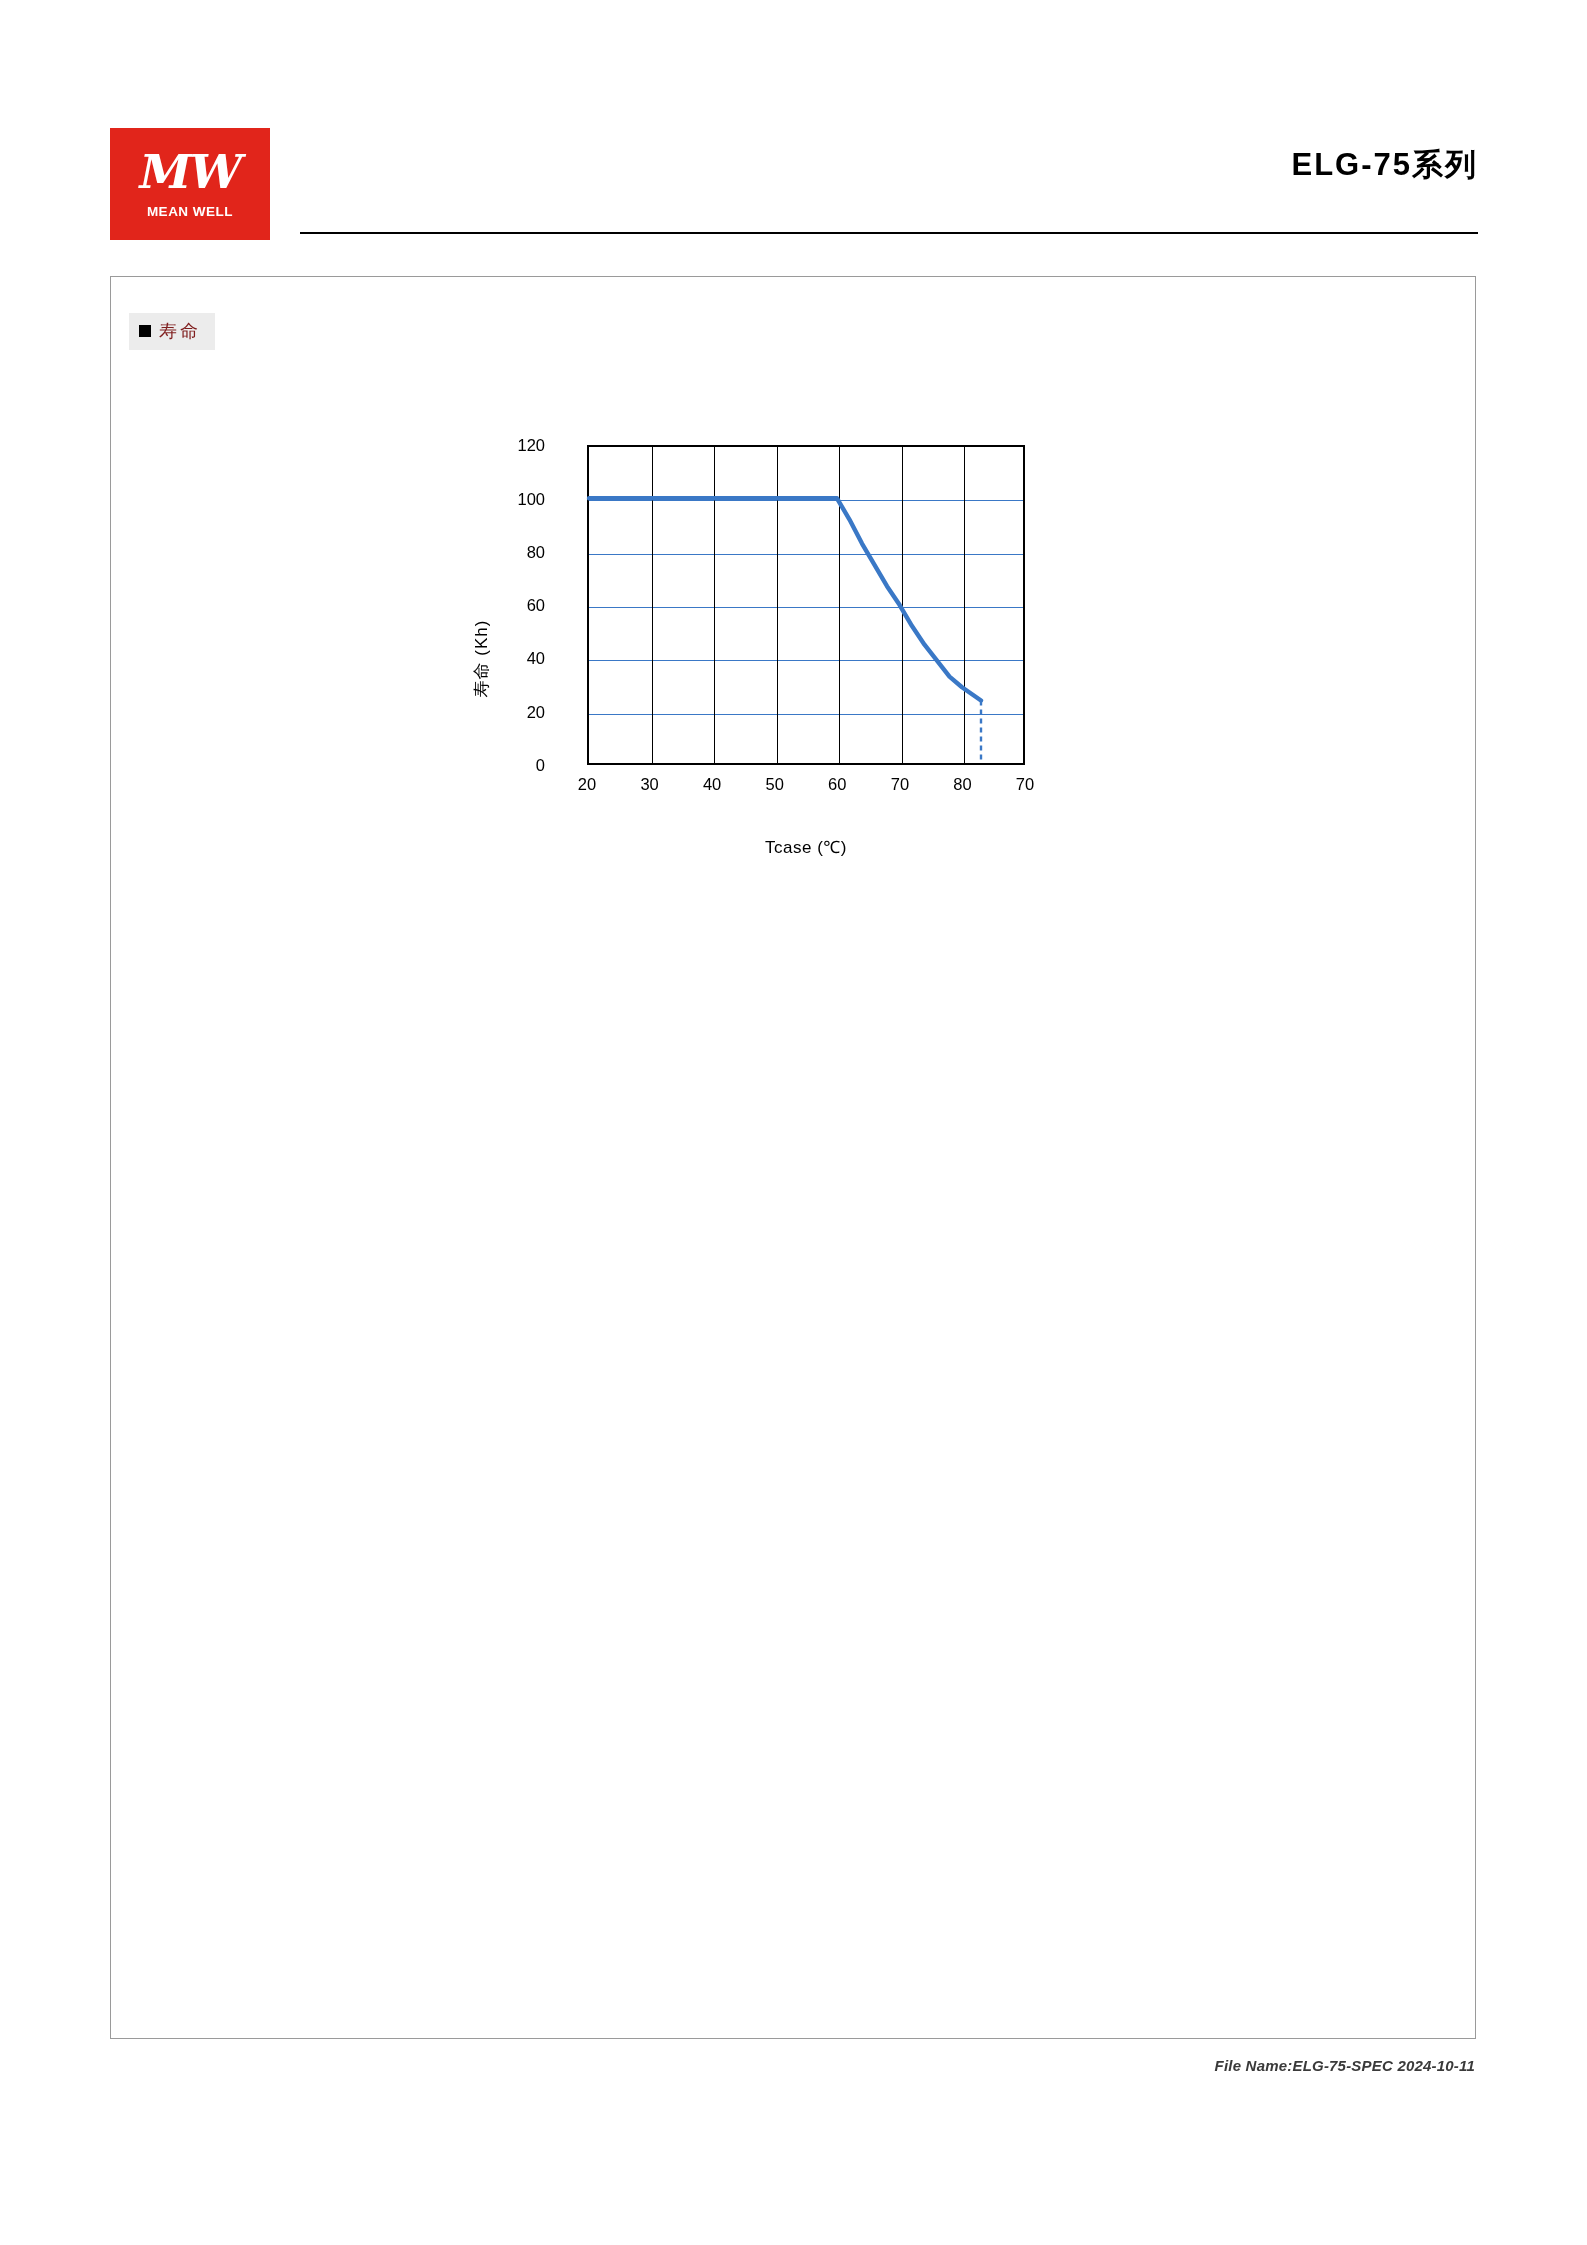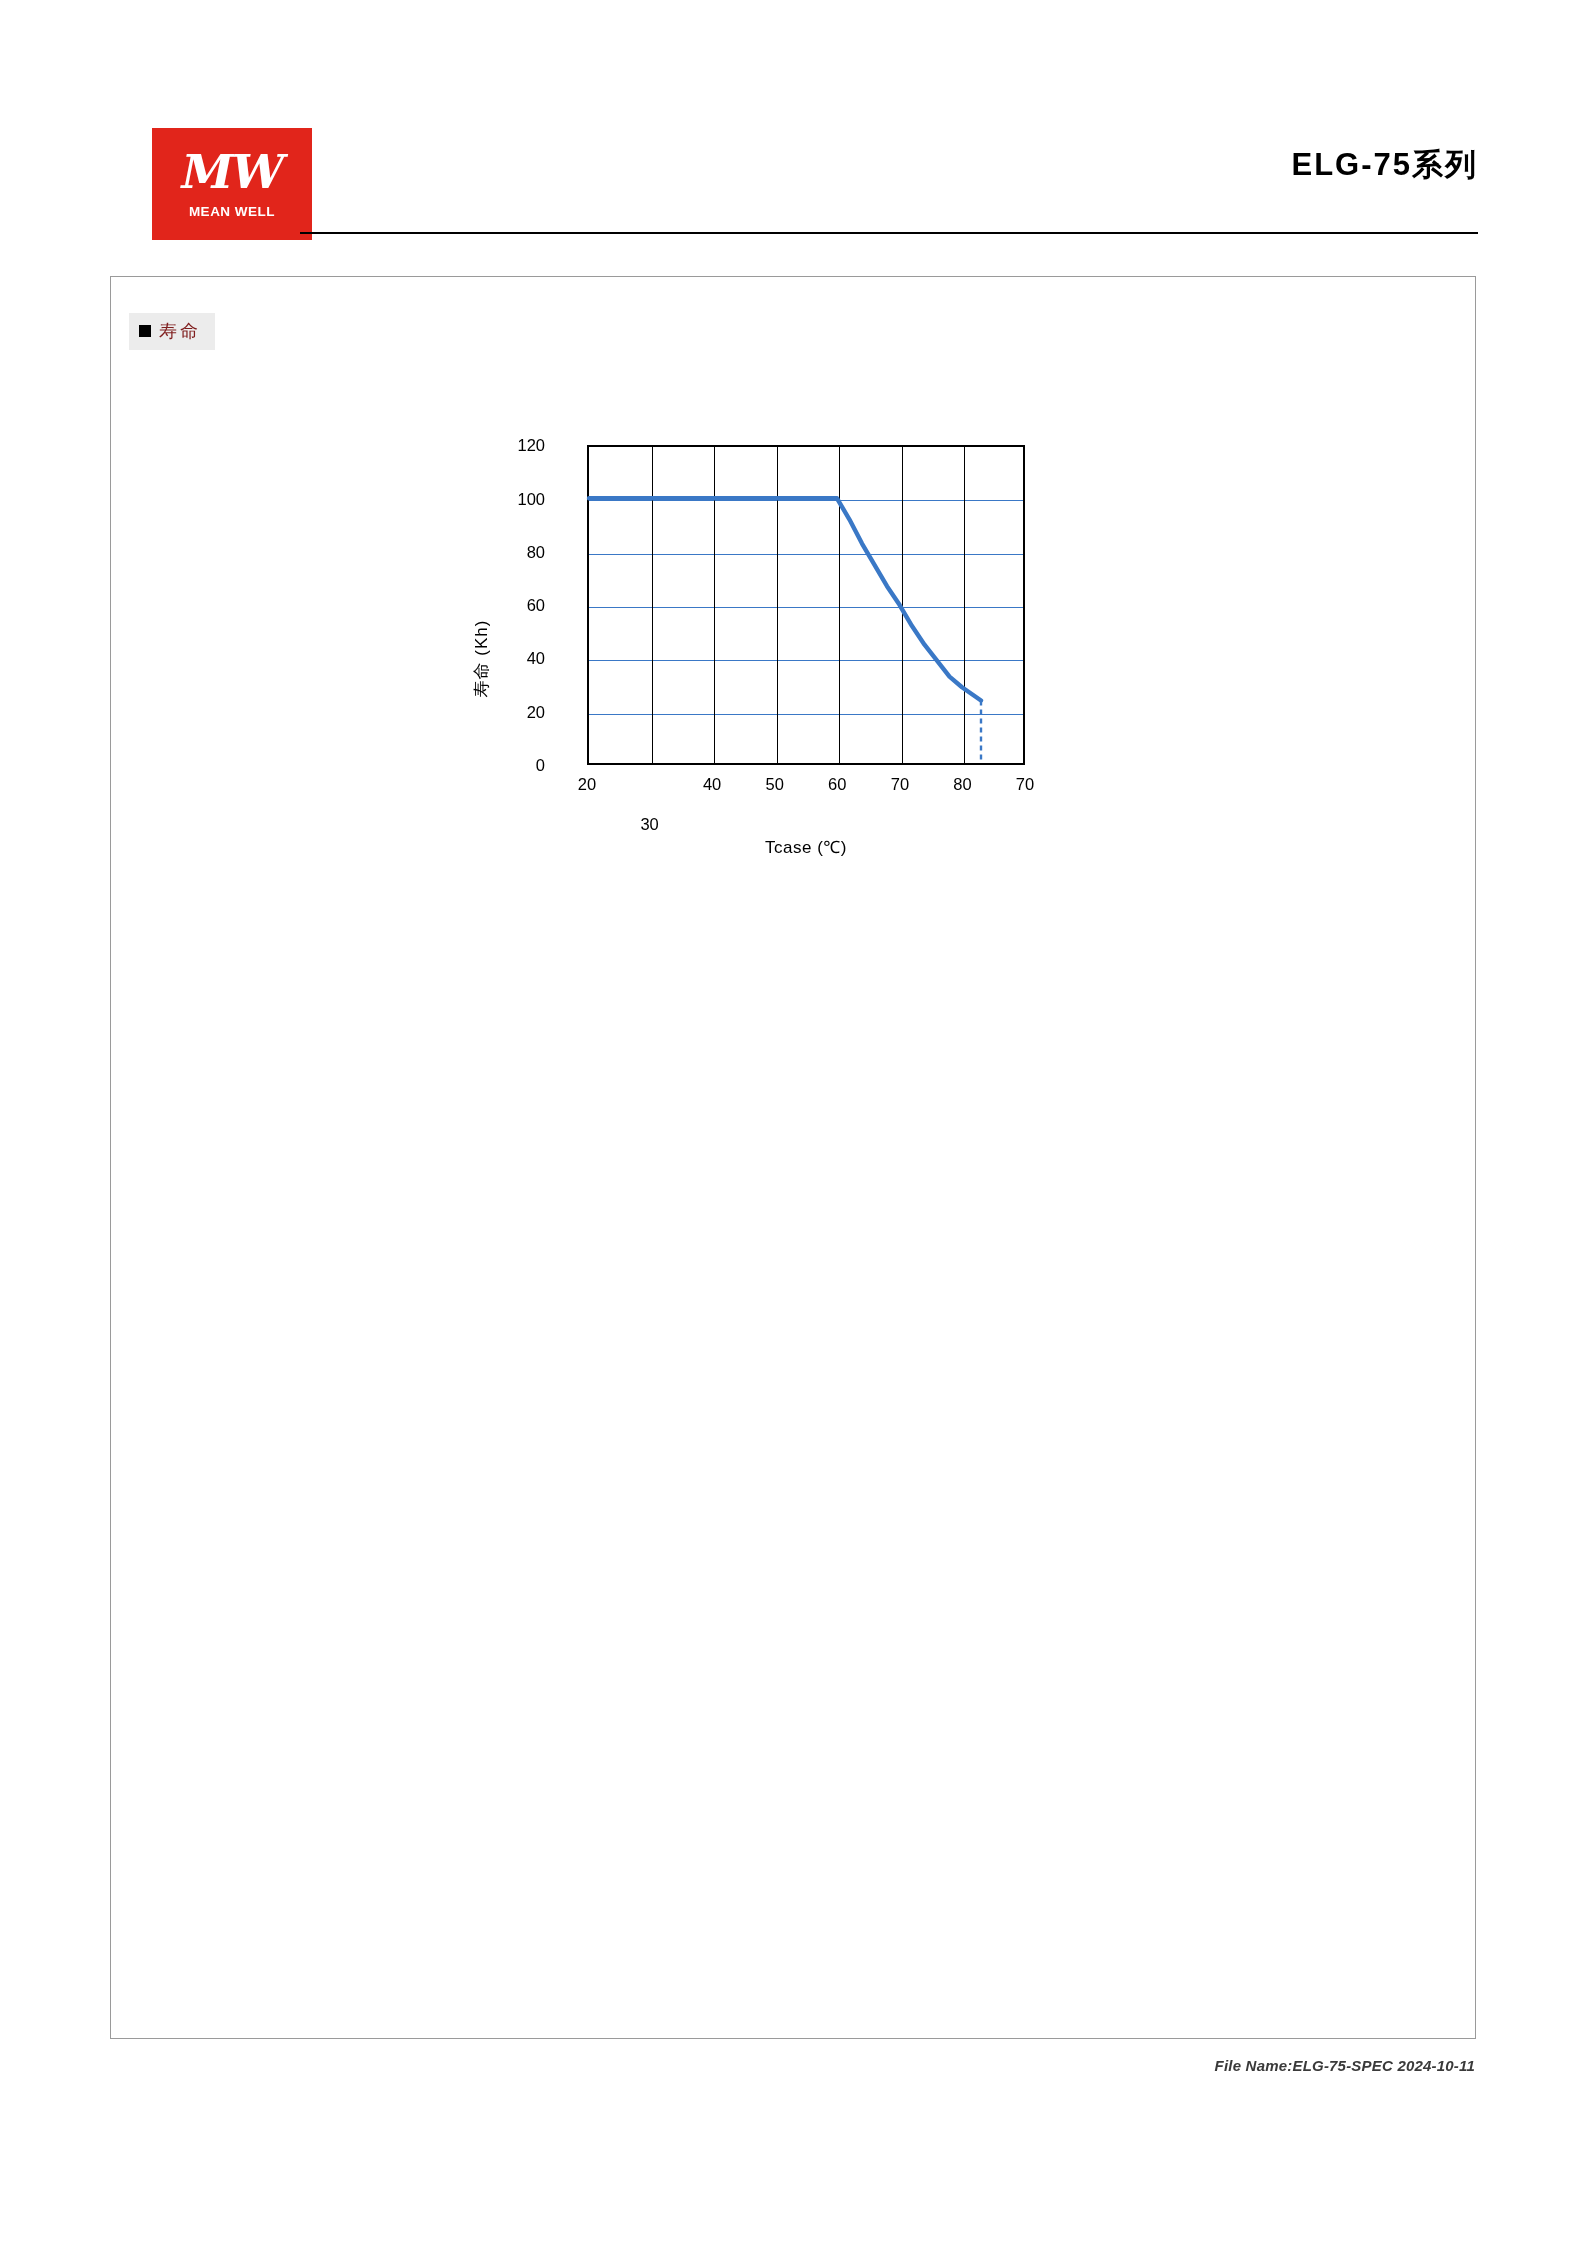--- a/index.html
+++ b/index.html
@@ -29,21 +29,20 @@
     left: 0;
     top: 0;
     width: 160px;
     height: 112px;
     background: #e1251b;
     color: #ffffff;
     display: flex;
     flex-direction: column;
     align-items: center;
     justify-content: center;
-    margin-left: 42px;
   }
   .logo-mark {
     font-family: "DejaVu Serif", serif;
     font-weight: 700;
     font-style: italic;
     font-size: 47px;
     line-height: 46px;
     letter-spacing: -2px;
   }
   .logo-text {
@@ -244,21 +243,21 @@
       <div class="gridline-v" style="left:312.9px;"></div>
       <div class="gridline-v" style="left:375.4px;"></div>
 
       <svg class="curve-svg" width="434" height="316" viewBox="0 0 434 316">
         <polyline points="0,51.3 248,51.3 260.5,72.6 273,96.6 285.5,117.9 298,139.2 310.5,157.8 323,179.1 335.5,197.7 348,213.6 360.5,229.6 373,240.2 392,253.5" fill="none" stroke="#3a78c6" stroke-width="4.4" stroke-linejoin="round" stroke-linecap="round"></polyline>
         <line x1="392" y1="253.5" x2="392" y2="316" stroke="#3a78c6" stroke-width="2.4" stroke-dasharray="5,4"></line>
       </svg>
     </div>
 
     <div class="xtick" style="left:196px;">20</div>
-    <div class="xtick" style="left:258.6px;margin-top:40px;">30</div>
+    <div class="xtick" style="left:258.6px;">30</div>
     <div class="xtick" style="left:321.1px;">40</div>
     <div class="xtick" style="left:383.7px;">50</div>
     <div class="xtick" style="left:446.3px;">60</div>
     <div class="xtick" style="left:508.9px;">70</div>
     <div class="xtick" style="left:571.4px;">80</div>
     <div class="xtick" style="left:634px;">70</div>
 
     <div class="x-axis-title">Tcase (℃)</div>
   </div>
 </div>

